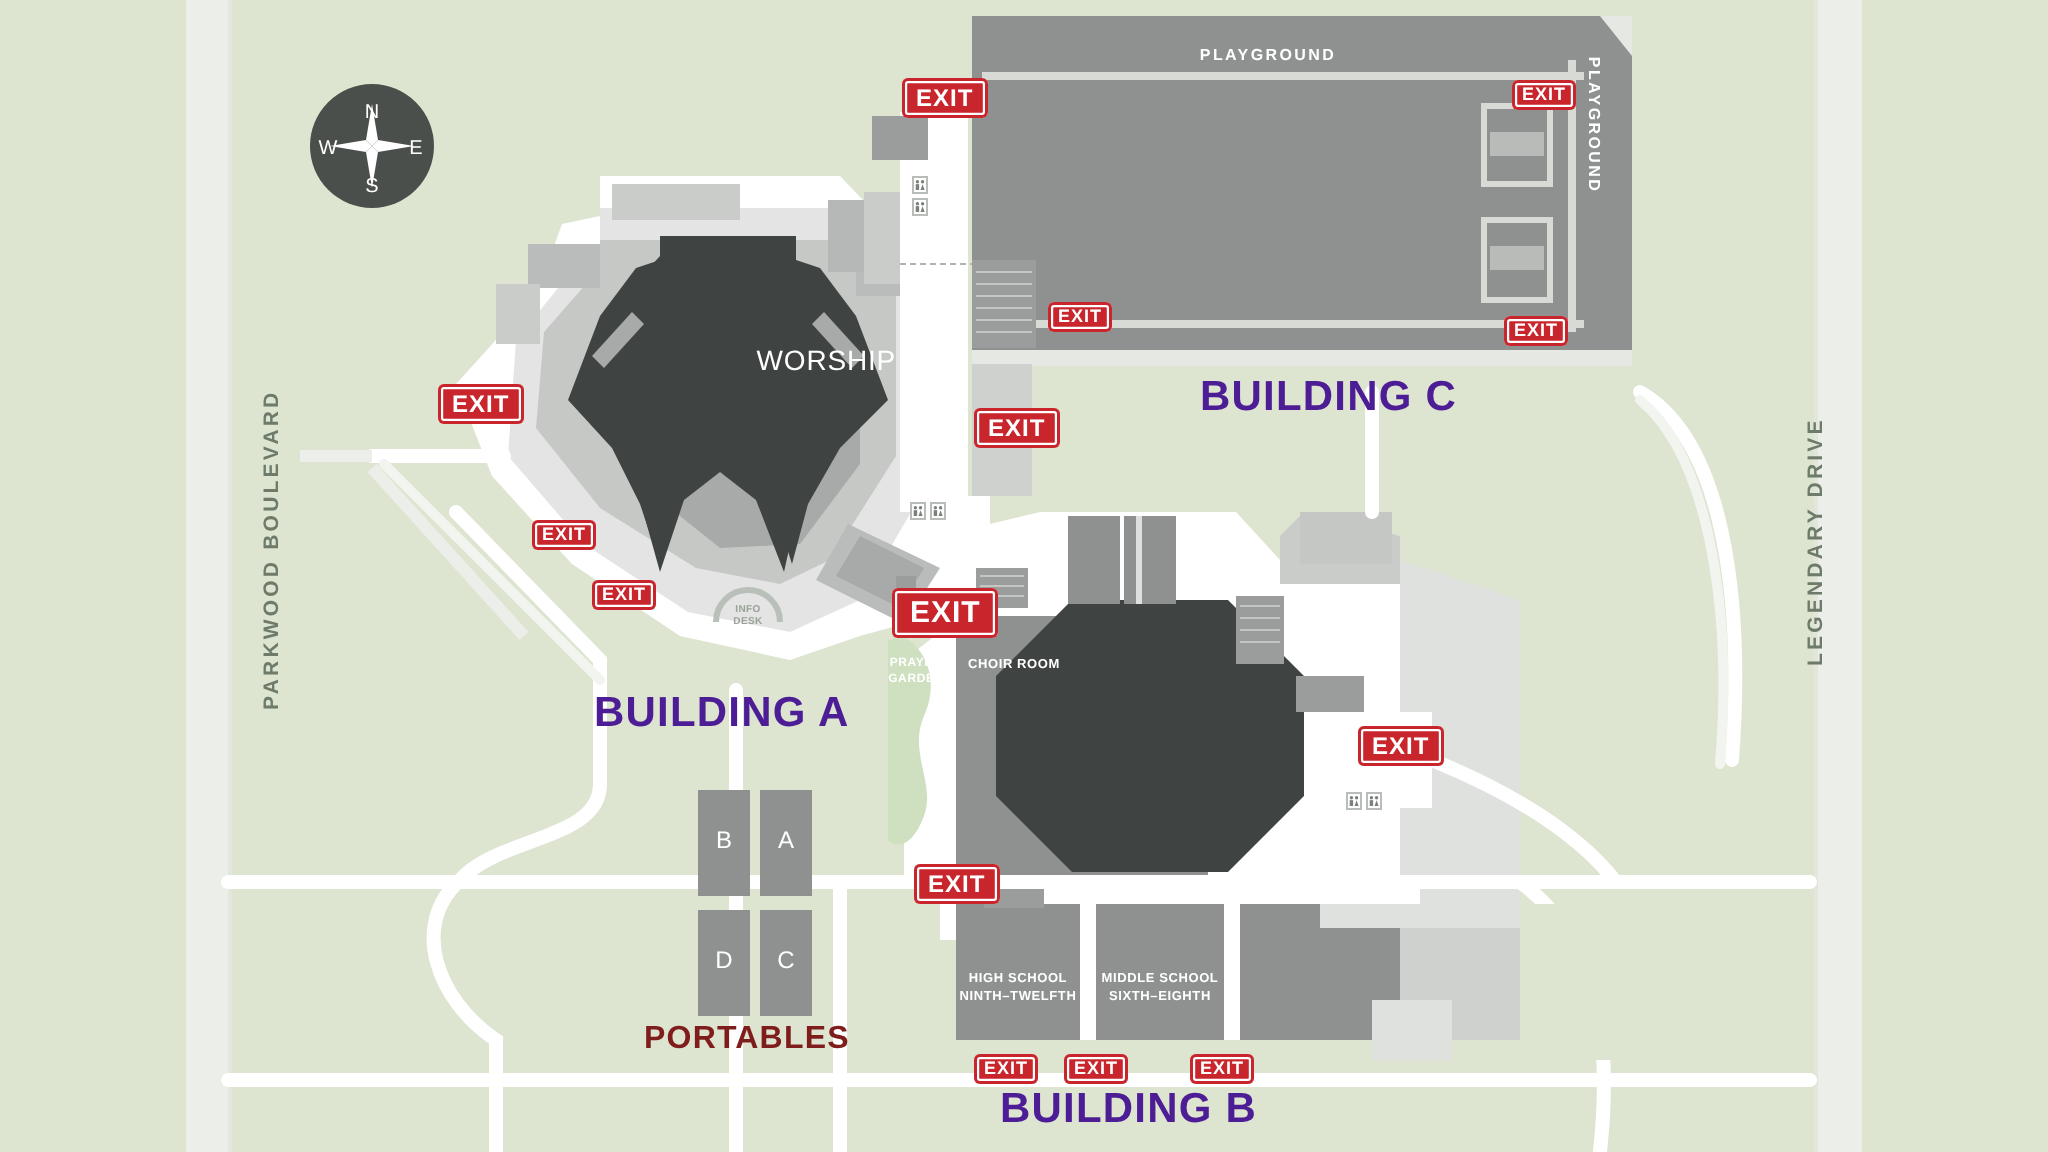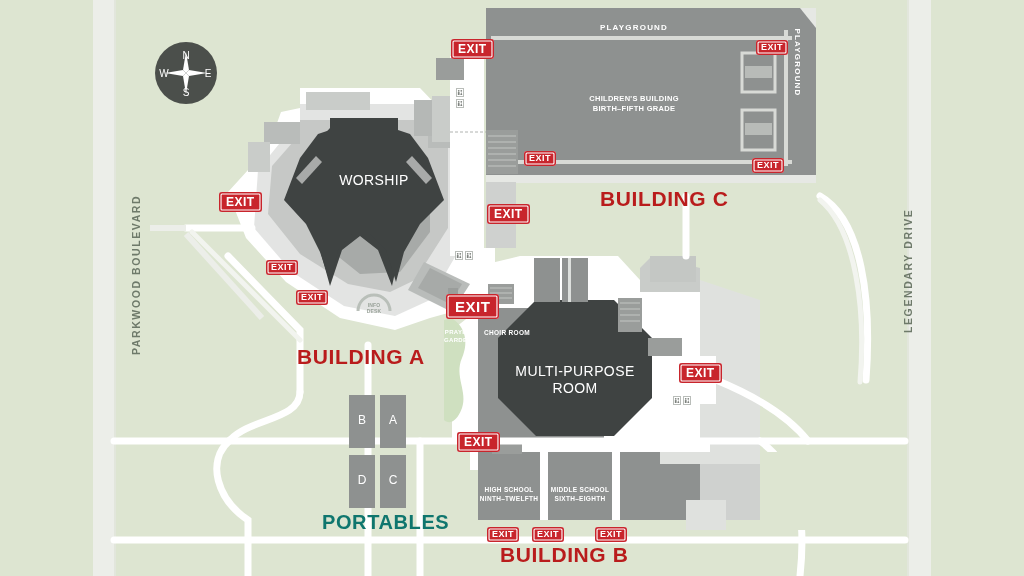--- a/index.html
+++ b/index.html
@@ -24,38 +24,38 @@
     display:flex;align-items:center;justify-content:center;
     box-shadow:inset 0 0 0 1.5px #c8252c, inset 0 0 0 2.6px #ffffff;
   }
   .exit.sm{font-size:9px;padding:3px 5px 3px 5px;}
   .exit.md{font-size:12px;padding:4px 7px;}
   .exit.lg{font-size:15px;padding:5px 9px;}
 
   
   .bldg-label{
     position:absolute;
-    color:#b91c1c;
+    color:#4c1d95;
     font-weight:bold;
     font-size:21px;
     letter-spacing:.6px;
     white-space:nowrap;
     font-family:"Liberation Sans", sans-serif;
   }
   .portables-label{
-    position:absolute;color:#0f766e;font-weight:bold;font-size:20px;
+    position:absolute;color:#7f1d1d;font-weight:bold;font-size:16px;
     letter-spacing:.6px;white-space:nowrap;
   }
 
   
   .room-label{
     position:absolute;color:#ffffff;text-align:center;white-space:nowrap;
     font-family:"Liberation Sans", sans-serif;
   }
-  .room-label.big{font-size:14px;font-weight:normal;line-height:17px;letter-spacing:.4px;}
+  .room-label.big{font-size:14px;font-weight:normal;line-height:17px;letter-spacing:.4px;text-align:right;}
   .room-label.mid{font-size:7.5px;font-weight:bold;line-height:10px;letter-spacing:.3px;}
   .room-label.sml{font-size:6.5px;font-weight:bold;line-height:9px;letter-spacing:.3px;}
   .room-label.pg{font-size:8px;font-weight:bold;letter-spacing:1.2px;color:#ffffff;}
 
   .portable-letter{
     position:absolute;color:#ffffff;font-size:12px;
     font-family:"Liberation Sans", sans-serif;text-align:center;
   }
 
   .garden-label{
@@ -258,29 +258,21 @@
       <text x="31" y="54" fill="#ffffff" font-size="10" font-family="Liberation Sans, sans-serif" text-anchor="middle">S</text>
       <text x="9" y="35" fill="#ffffff" font-size="10" font-family="Liberation Sans, sans-serif" text-anchor="middle">W</text>
       <text x="53" y="35" fill="#ffffff" font-size="10" font-family="Liberation Sans, sans-serif" text-anchor="middle">E</text>
     </svg>
   </div>
 
   <div class="room-label big" style="left:300px;top:172px;width:148px;">
     <div>WORSHIP</div>
   </div>
 
-  <div class="room-label big" style="left:500px;top:363px;width:150px;">
-    <div>MULTI-PURPOSE</div>
-    <div>ROOM</div>
-  </div>
-
-  <div class="room-label mid" style="left:560px;top:94px;width:148px;">
-    <div>CHILDREN'S BUILDING</div>
-    <div>BIRTH–FIFTH GRADE</div>
-  </div>
+
 
   <div class="room-label pg" style="left:558px;top:23px;width:152px;text-align:center;">
     <span>PLAYGROUND</span>
   </div>
 
   <div class="room-label pg" style="left:742px;top:58px;width:110px;text-align:center;transform:rotate(90deg);transform-origin:center;">
     <span>PLAYGROUND</span>
   </div>
 
   <div class="room-label sml" style="left:484px;top:328px;width:60px;text-align:left;">

